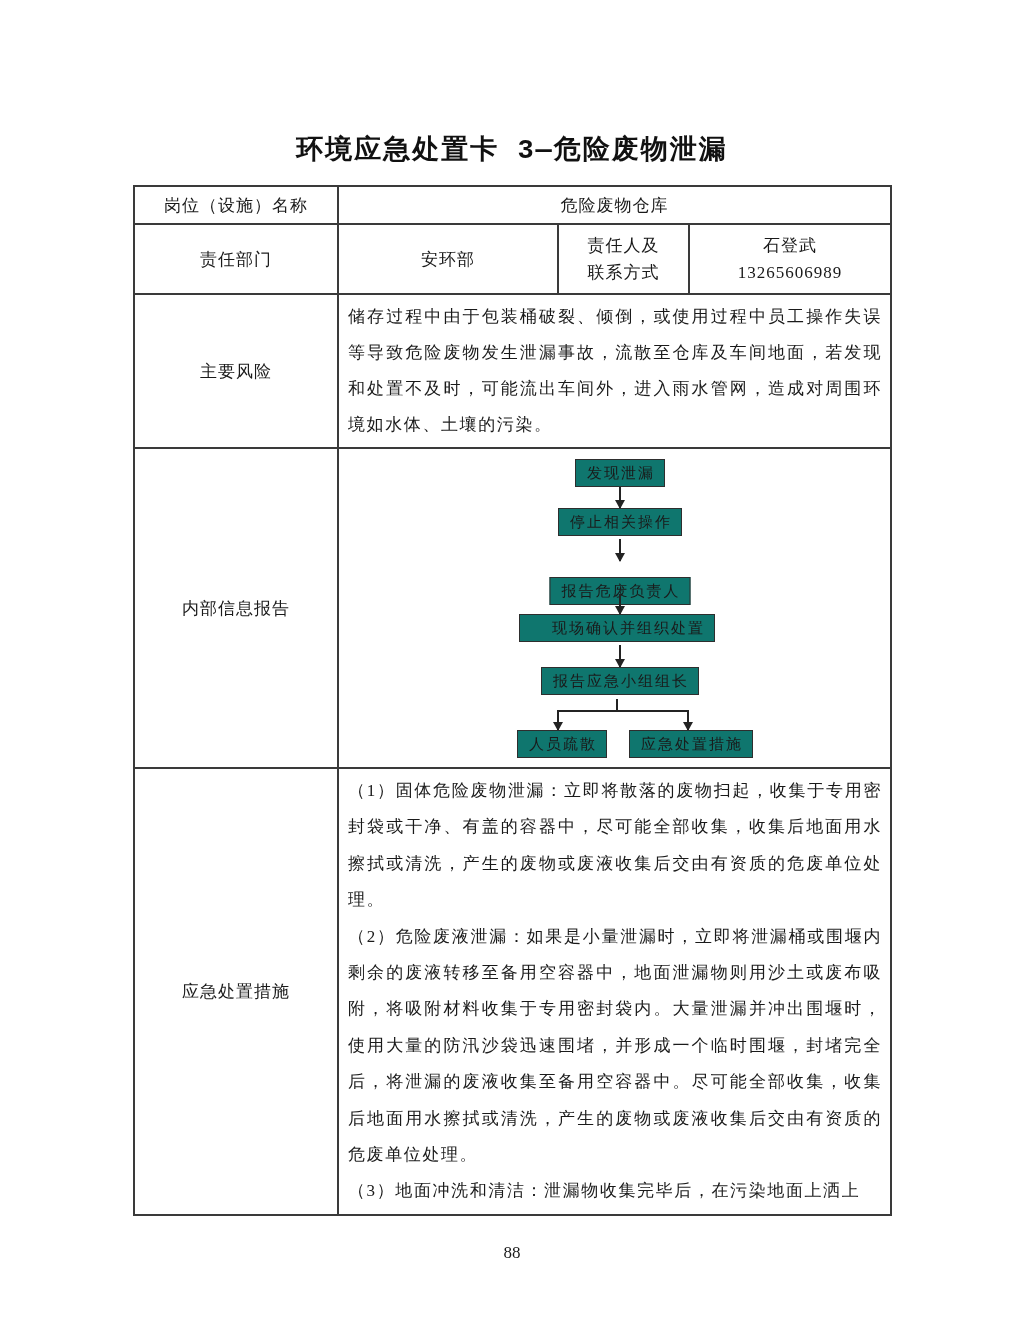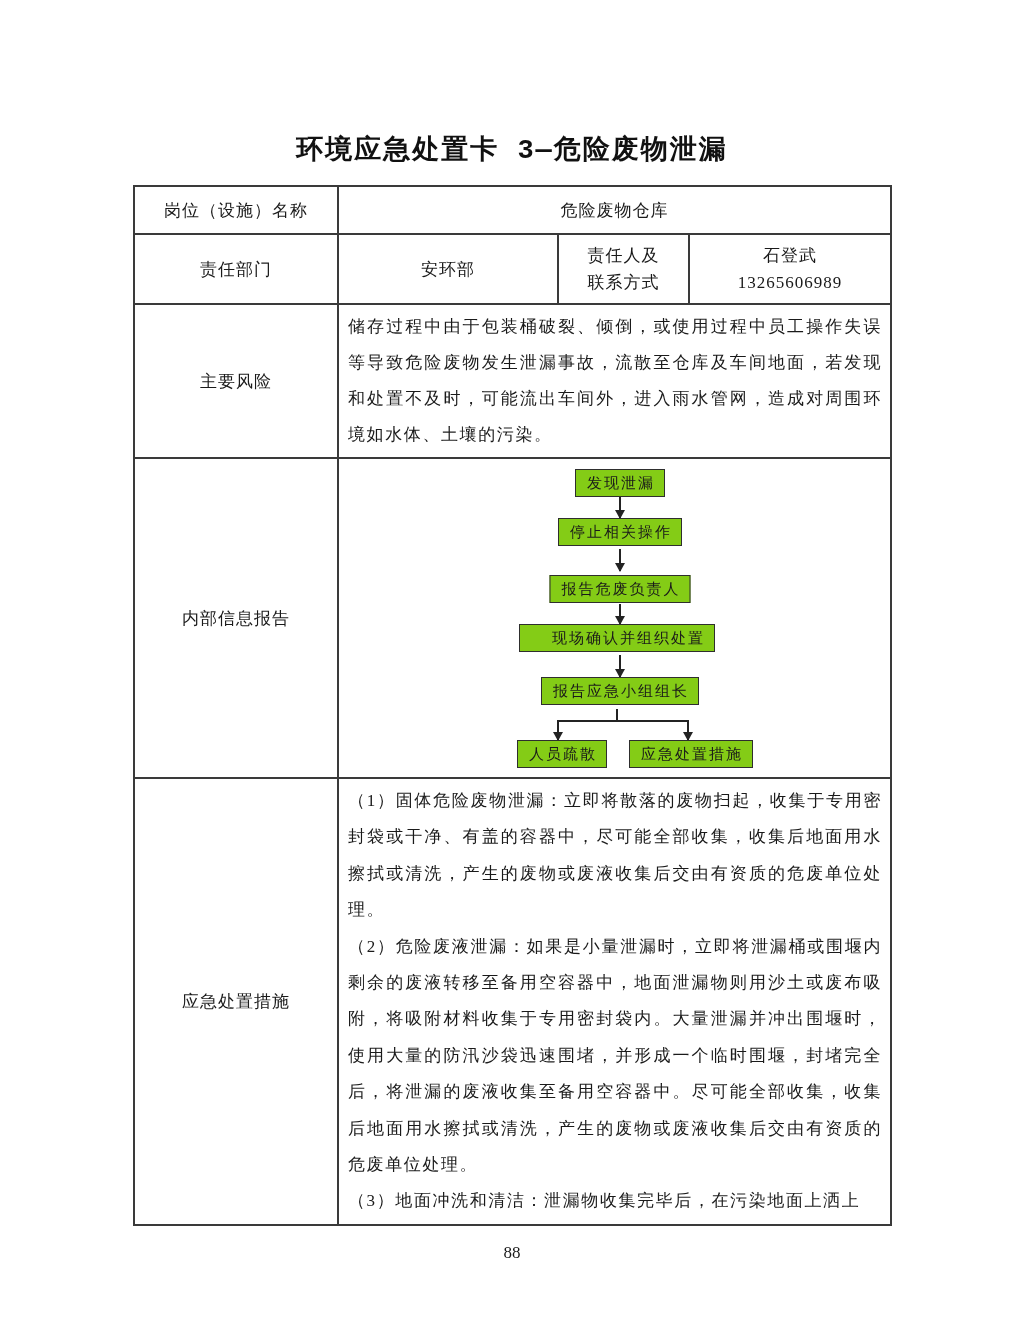--- a/index.html
+++ b/index.html
@@ -51,21 +51,21 @@
   .two-line { line-height: 27px; border-radius: 29px; }
   .risk-text { line-height: 35px; }
   .measures p { margin: 0; line-height: 36.4px; }
 
   
   td.flow-cell { position: relative; padding: 0; }
   .fc-box {
     position: absolute;
     transform: translateX(-50%);
     border: 1.7px solid #2e2e2e;
-    background: #84cc16;
+    background: #0f766e;
     font-size: 15px;
     letter-spacing: 2px;
     padding: 4px 9px 3px 11px;
     white-space: nowrap;
     text-align: center;
   }
   .fc-line-v {
     position: absolute; width: 2px; background: #232323;
   }
   .fc-line-v.arrow::after {
@@ -94,21 +94,21 @@
 
 <table class="card">
   <colgroup>
     <col style="width:204px">
     <col style="width:220px">
     <col style="width:131px">
     <col style="width:202px">
   </colgroup>
 
   <tbody>
-      <tr style="height:48px">
+      <tr style="height:38px">
     <td class="label-cell">岗位（设施）名称</td>
     <td class="center-cell" colspan="3">危险废物仓库</td>
   </tr>
 
   <tr style="height:70px">
     <td class="label-cell">责任部门</td>
     <td class="center-cell">安环部</td>
     <td class="center-cell two-line">
       <div>责任人及</div>
       <div>联系方式</div>
@@ -127,21 +127,21 @@
   <tr style="height:320px">
     <td class="label-cell">内部信息报告</td>
     <td class="flow-cell" colspan="3">
 
       <div class="fc-box" style="left:281px; top:10px;">发现泄漏</div>
       <div class="fc-line-v arrow" style="left:280px; top:38px; height:21px;"></div>
 
       <div class="fc-box" style="left:281px; top:59px;text-align:right;">停止相关操作</div>
       <div class="fc-line-v arrow" style="left:280px; top:90px; height:22px;"></div>
 
-      <div class="fc-box" style="left:281px; top:116px;">报告危废负责人</div>
+      <div class="fc-box" style="left:281px; top:128px;">报告危废负责人</div>
       <div class="fc-line-v arrow" style="left:280px; top:145px; height:20px;"></div>
 
       <div class="fc-box" style="left:278px; top:165px;padding-left:32px;">现场确认并组织处置</div>
       <div class="fc-line-v arrow" style="left:280px; top:196px; height:22px;"></div>
 
       <div class="fc-box" style="left:281px; top:218px;">报告应急小组组长</div>
 
       <div class="fc-line-v" style="left:277px; top:250px; height:12px;"></div>
       <div class="fc-line-h" style="left:218px; top:261px; width:132px;"></div>
       <div class="fc-line-v arrow" style="left:218px; top:262px; height:19px;"></div>

